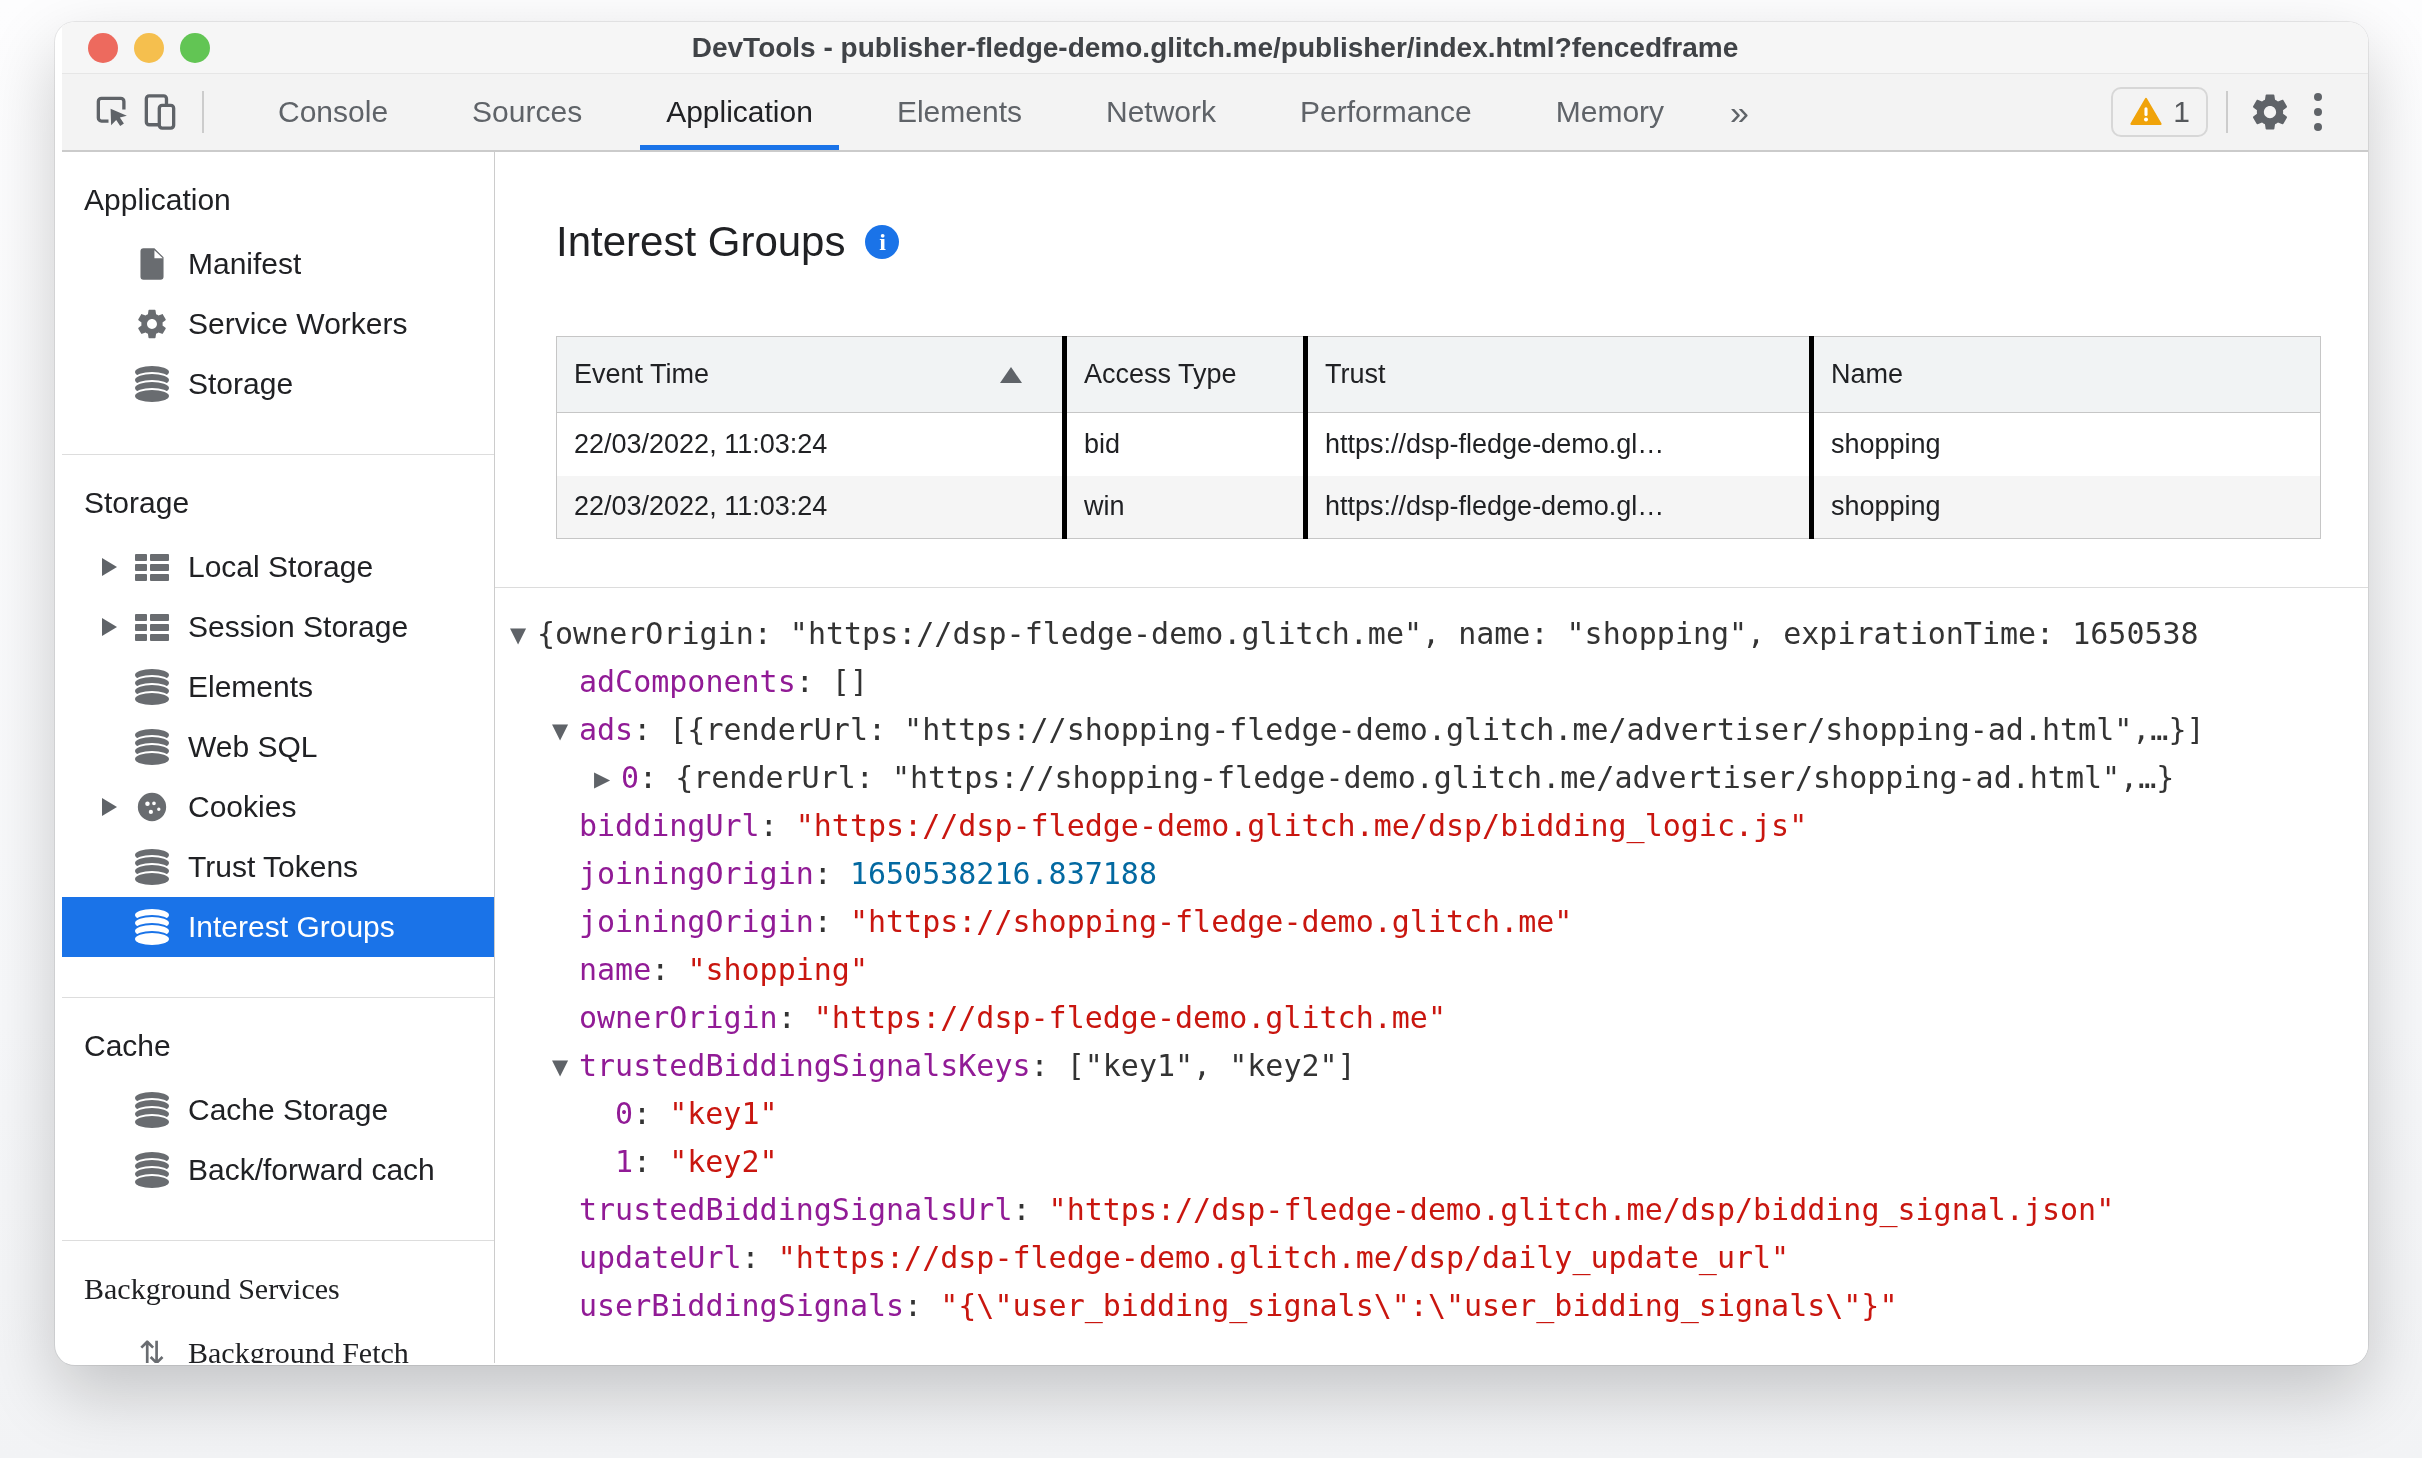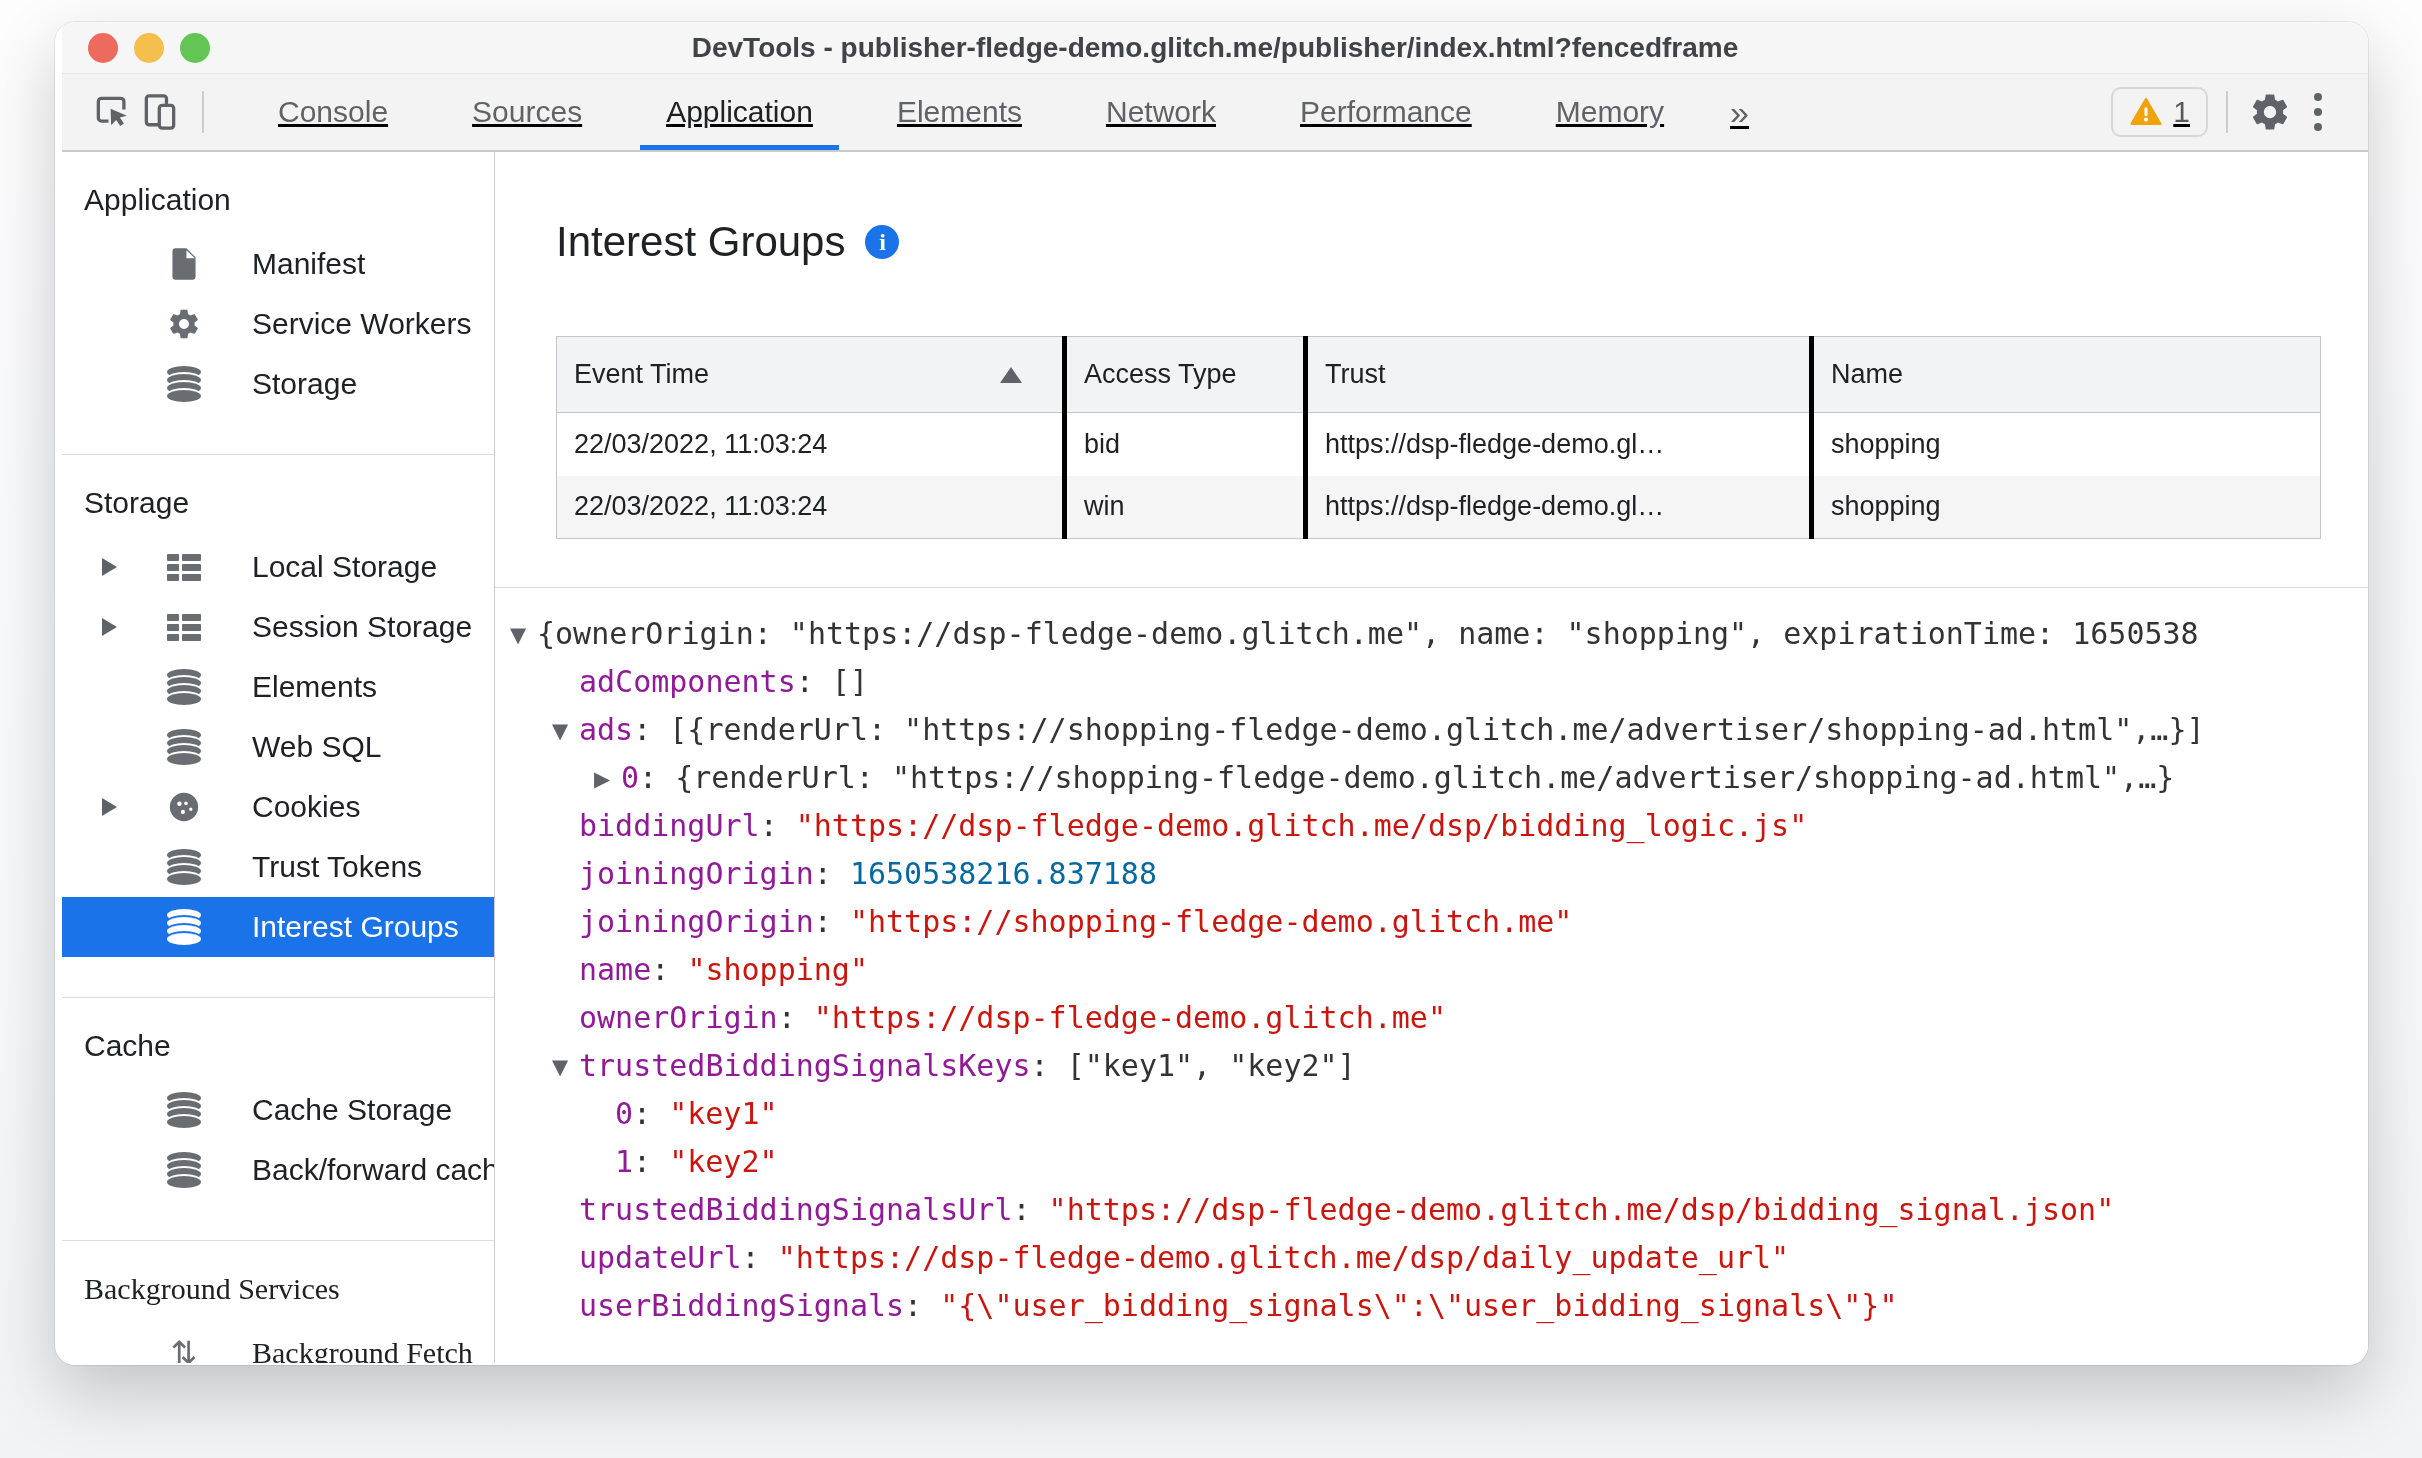--- a/index.html
+++ b/index.html
@@ -14,21 +14,21 @@
   
   .titlebar{position:relative;height:52px;background:#f6f6f6;border-bottom:1px solid #e6e6e6;
     display:flex;align-items:center;}
   .traffic{display:flex;gap:16px;margin-left:26px;}
   .dot{width:30px;height:30px;border-radius:50%;}
   .dot.red{background:#ed6a5e;}  .dot.yellow{background:#f5bf4e;}  .dot.green{background:#62c554;}
   .wtitle{position:absolute;left:0;right:0;text-align:center;font-size:28px;font-weight:bold;color:#404347;}
 
   
   .toolbar{position:relative;height:78px;background:#f3f3f3;border-bottom:2px solid #cbcbcb;
-    display:flex;align-items:center;padding:0 26px;text-decoration:underline;}
+    display:flex;align-items:center;padding:0 26px;}
   .tbicon{width:48px;height:48px;display:flex;align-items:center;justify-content:center;flex:0 0 auto;}
   .tbicon svg{display:block;}
   .vsep{width:2px;height:42px;background:#ccc;margin:0 18px;flex:0 0 auto;}
   .tabs{display:flex;height:100%;align-items:stretch;margin-left:14px;}
   .tab{position:relative;display:flex;align-items:center;padding:0 42px;font-size:30px;color:#5f6368;white-space:nowrap;}
   .tab.active{color:#202124;}
   .tab.active::after{content:"";position:absolute;left:16px;right:16px;bottom:0;height:5px;background:#1a73e8;}
   .moretabs{display:flex;align-items:center;padding:0 24px;font-size:34px;color:#5f6368;}
   .tb-right{margin-left:auto;display:flex;align-items:center;}
   .warnbadge{display:flex;align-items:center;gap:10px;height:50px;padding:0 16px;
@@ -39,21 +39,21 @@
 
   
   .content{display:flex;height:1211px;}
   .sidebar{width:433px;flex:0 0 auto;border-right:1px solid #ccc;background:#fff;overflow:hidden;font-size:30px;color:#202124;}
   .main{flex:1;overflow:hidden;background:#fff;}
 
   
   .section{padding:26px 0 40px;border-bottom:1px solid #ddd;}
   .section:last-child{border-bottom:none;font-family:Liberation Serif, serif;}
   .sec-title{padding-left:22px;line-height:44px;margin-bottom:12px;white-space:nowrap;}
-  .item{display:flex;align-items:center;height:60px;white-space:nowrap;--gap:#fff;color:#202124;gap:32px;}
+  .item{display:flex;align-items:center;height:60px;white-space:nowrap;--gap:#fff;color:#202124;}
   .item .exp{width:30px;margin-left:40px;display:flex;align-items:center;flex:0 0 auto;}
   .item .exp .tri-r{width:0;height:0;border-left:15px solid #5f6368;border-top:9px solid transparent;border-bottom:9px solid transparent;}
   .item .ico{width:40px;margin-right:16px;display:flex;align-items:center;justify-content:center;color:#696c70;flex:0 0 auto;}
   .item.selected{background:#1a73e8;color:#fff;--gap:#1a73e8;}
   .item.selected .ico{color:#fff;}
   .item .lbl{overflow:hidden;}
 
   
   .db{width:34px;}
   .db i{display:block;height:12px;border-radius:50%;background:currentColor;margin-top:-4px;box-shadow:0 -2px 0 0 var(--gap);}

